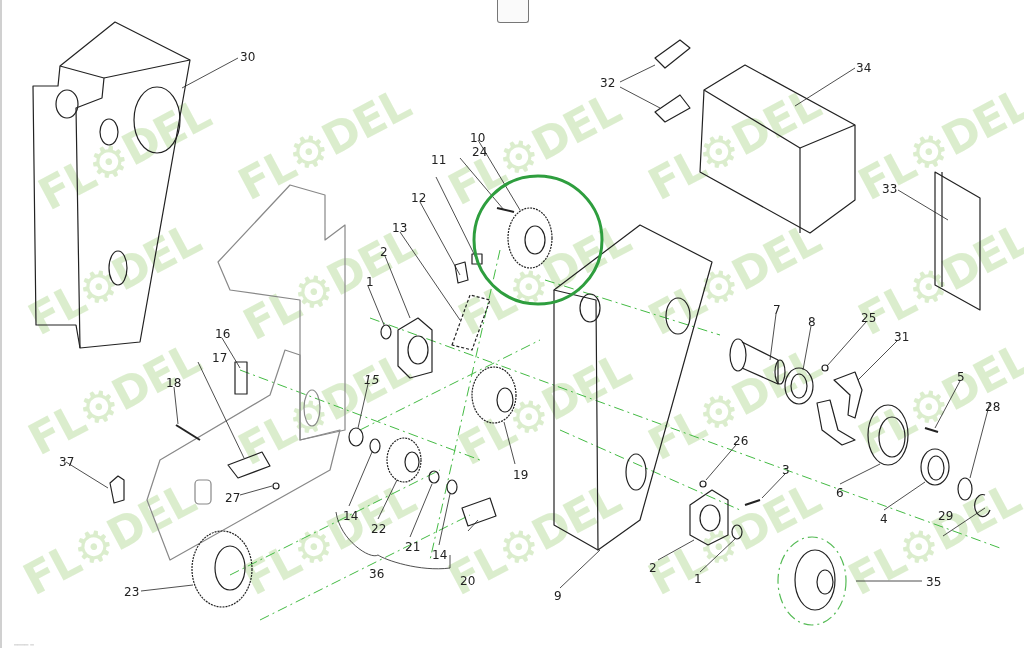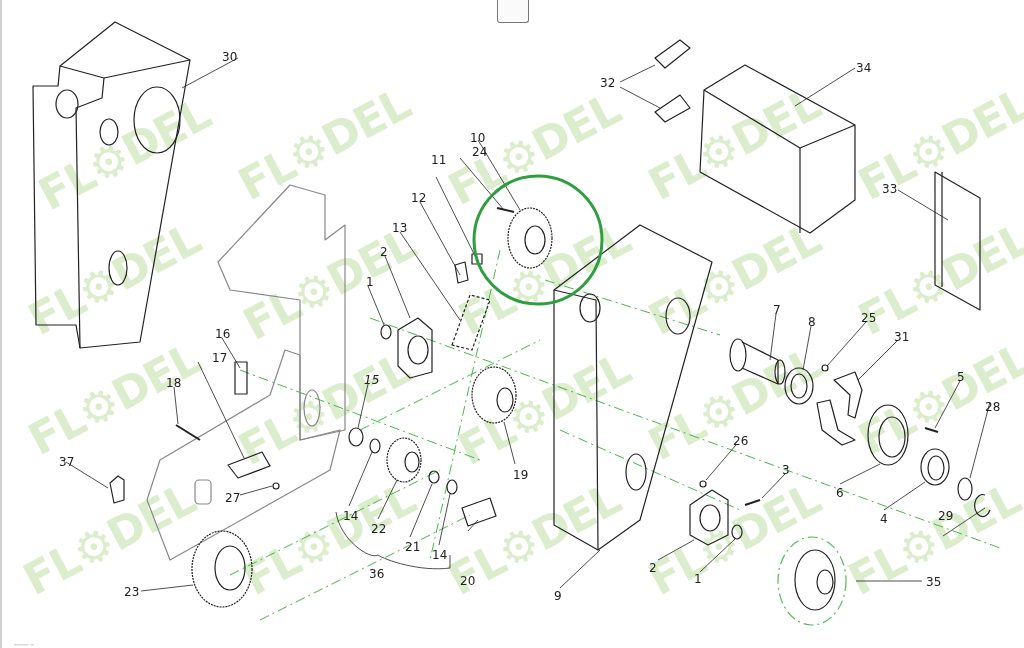--- a/index.html
+++ b/index.html
@@ -205,21 +205,21 @@
       <line x1="700" y1="572" x2="736" y2="538"></line>
       <line x1="560" y1="588" x2="600" y2="550"></line>
       <line x1="856" y1="581" x2="922" y2="581"></line>
       <path d="M336 512 C340 540 370 560 378 555 C385 560 420 572 450 568 L450 555"></path>
     </g>
 
     <circle cx="538" cy="240" r="64" stroke="#2e9e3e" stroke-width="3"></circle>
   </svg>
 
   <div id="callout-layer">
-      <div class="callout" style="left: 222px; top: 51px;">30</div>
+      <div class="callout" style="left: 240px; top: 51px;">30</div>
       <div class="callout" style="left: 856px; top: 62px;">34</div>
       <div class="callout" style="left: 600px; top: 77px;">32</div>
       <div class="callout" style="left: 882px; top: 183px;">33</div>
       <div class="callout" style="left: 470px; top: 132px;">10</div>
       <div class="callout" style="left: 472px; top: 146px;">24</div>
       <div class="callout" style="left: 431px; top: 154px; text-align: center;">11</div>
       <div class="callout" style="left: 411px; top: 192px;">12</div>
       <div class="callout" style="left: 392px; top: 222px;">13</div>
       <div class="callout" style="left: 380px; top: 246px;">2</div>
       <div class="callout" style="left: 366px; top: 276px;">1</div>

